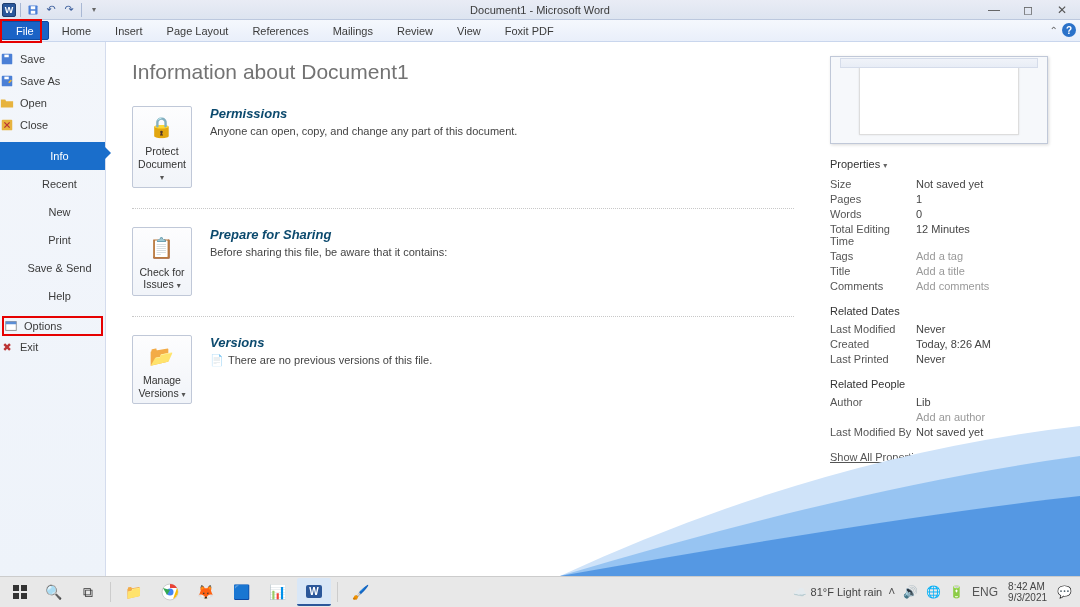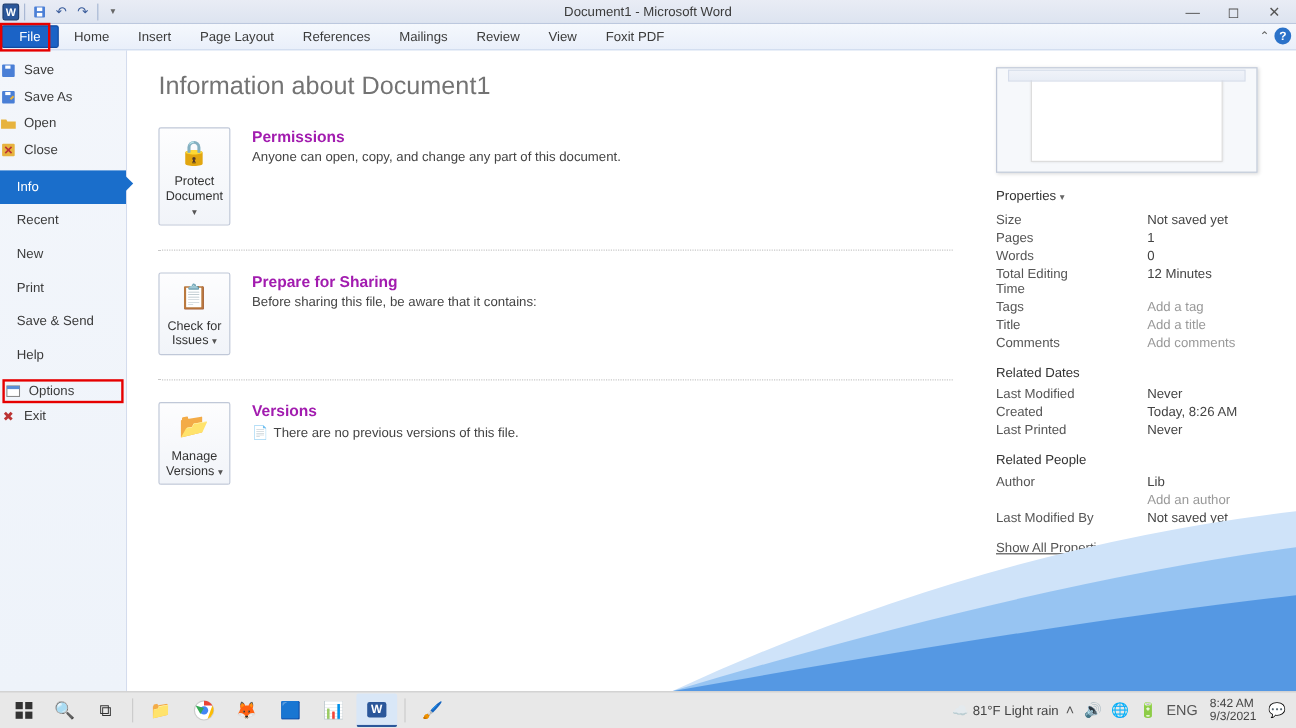--- a/index.html
+++ b/index.html
@@ -26,47 +26,47 @@
 .ribbon .expand-icon { font-size: 10px; color: #666; }
 
 
 .backstage { display: flex; height: 534px; }
 .sidebar { width: 106px; background: linear-gradient(#f3f6fb, #eef3fa); border-right: 1px solid #d4dced; padding-top: 6px; }
 .side-item { height: 22px; display: flex; align-items: center; gap: 6px; font-size: 11px; color: #3b3b3b; }
 .side-item .si-icon { width: 14px; height: 14px; display: flex; align-items: center; justify-content: center; }
 .side-item.selected { background: #1a6ecb; color: #fff; position: relative; }
 .side-item.selected::after { content: ''; position: absolute; right: -6px; top: 5px; width: 0; height: 0; border-top: 6px solid transparent; border-bottom: 6px solid transparent; border-left: 6px solid #1a6ecb; }
 .side-group-gap { height: 6px; }
-.side-item.plain { padding-left: 14px; height: 28px; }
+.side-item.plain { padding-left: 14px; height: 28px; justify-content: center; }
 .options-highlight { border: 2px solid #e60000; margin: 0 2px; height: 20px; }
 
 .content { flex: 1; padding: 18px 26px 10px 26px; background: #fff; overflow: auto; }
 .content h1 { font-size: 21px; font-weight: normal; color: #737373; margin-bottom: 22px; }
 .section { display: flex; gap: 18px; border-bottom: 1px dotted #c8c8c8; padding-bottom: 20px; margin-bottom: 18px; }
 .section:last-of-type { border-bottom: none; }
 .big-button { width: 60px; border: 1px solid #c0c8d8; border-radius: 2px; background: linear-gradient(#fdfdfe, #f1f4f9); padding: 8px 4px 4px 4px; display: flex; flex-direction: column; align-items: center; gap: 6px; font-size: 10.5px; text-align: center; color: #333; }
 .big-button .bb-icon { width: 28px; height: 24px; display: flex; align-items: center; justify-content: center; font-size: 20px; }
 .big-button .bb-label { line-height: 1.2; }
 .big-button .dd { font-size: 8px; color: #555; }
-.section-text h2 { font-size: 13px; font-weight: bold; color: #a21caf; margin-bottom: 4px; }
+.section-text h2 { font-size: 13px; font-weight: bold; color: #0c4a6e; margin-bottom: 4px; font-style: italic; }
 .section-text p { font-size: 11px; color: #444; }
 .section-text ul { list-style: none; margin-top: 6px; }
 .section-text ul li { font-size: 11px; color: #444; padding-left: 18px; position: relative; }
 .section-text ul li::before { content: '▪'; position: absolute; left: 4px; color: #999; font-size: 9px; }
 .section-text .inline-icon { display: inline-block; width: 14px; height: 14px; vertical-align: middle; margin-right: 4px; }
 
 .rightcol { width: 260px; padding: 14px 16px 10px 10px; background: #fff; font-size: 11px; }
 .preview { width: 218px; height: 88px; border: 1px solid #c0c8d8; background: #f6f8fb; box-shadow: 1px 1px 3px rgba(0,0,0,.15); padding: 6px; margin-bottom: 14px; }
 .preview .page { width: 160px; height: 72px; background: #fff; border: 1px solid #ddd; margin: 0 auto; box-shadow: 0 0 2px rgba(0,0,0,.1); position: relative; }
 .preview .page::before { content:''; position:absolute; top:-6px; left:-20px; right:-20px; height:8px; background: linear-gradient(#f0f3f9,#e8edf6); border:1px solid #d5dcea; }
 .prop-header { font-size: 11px; color: #333; margin-bottom: 6px; }
 .prop-header .dd { font-size: 8px; color: #666; }
 .prop-row { display: flex; padding: 1.5px 0; }
 .prop-row .k { width: 86px; color: #555; }
-.prop-row .v { color: #444; margin-left: 40px; }
+.prop-row .v { color: #444; }
 .prop-row .v.placeholder { color: #999; }
 .prop-section-title { font-size: 11px; color: #333; margin-top: 12px; margin-bottom: 4px; font-weight: normal; }
 .show-all { font-size: 11px; color: #555; text-decoration: underline; margin-top: 12px; display: inline-block; }
 
 
 .swoosh { position: absolute; right: 0; bottom: 31px; width: 520px; height: 160px; pointer-events: none; overflow: hidden; }
 .swoosh svg { width: 100%; height: 100%; }
 
 
 .taskbar { position: absolute; bottom: 0; left: 0; right: 0; height: 31px; background: #e8e8e8; border-top: 1px solid #ccc; display: flex; align-items: center; }

